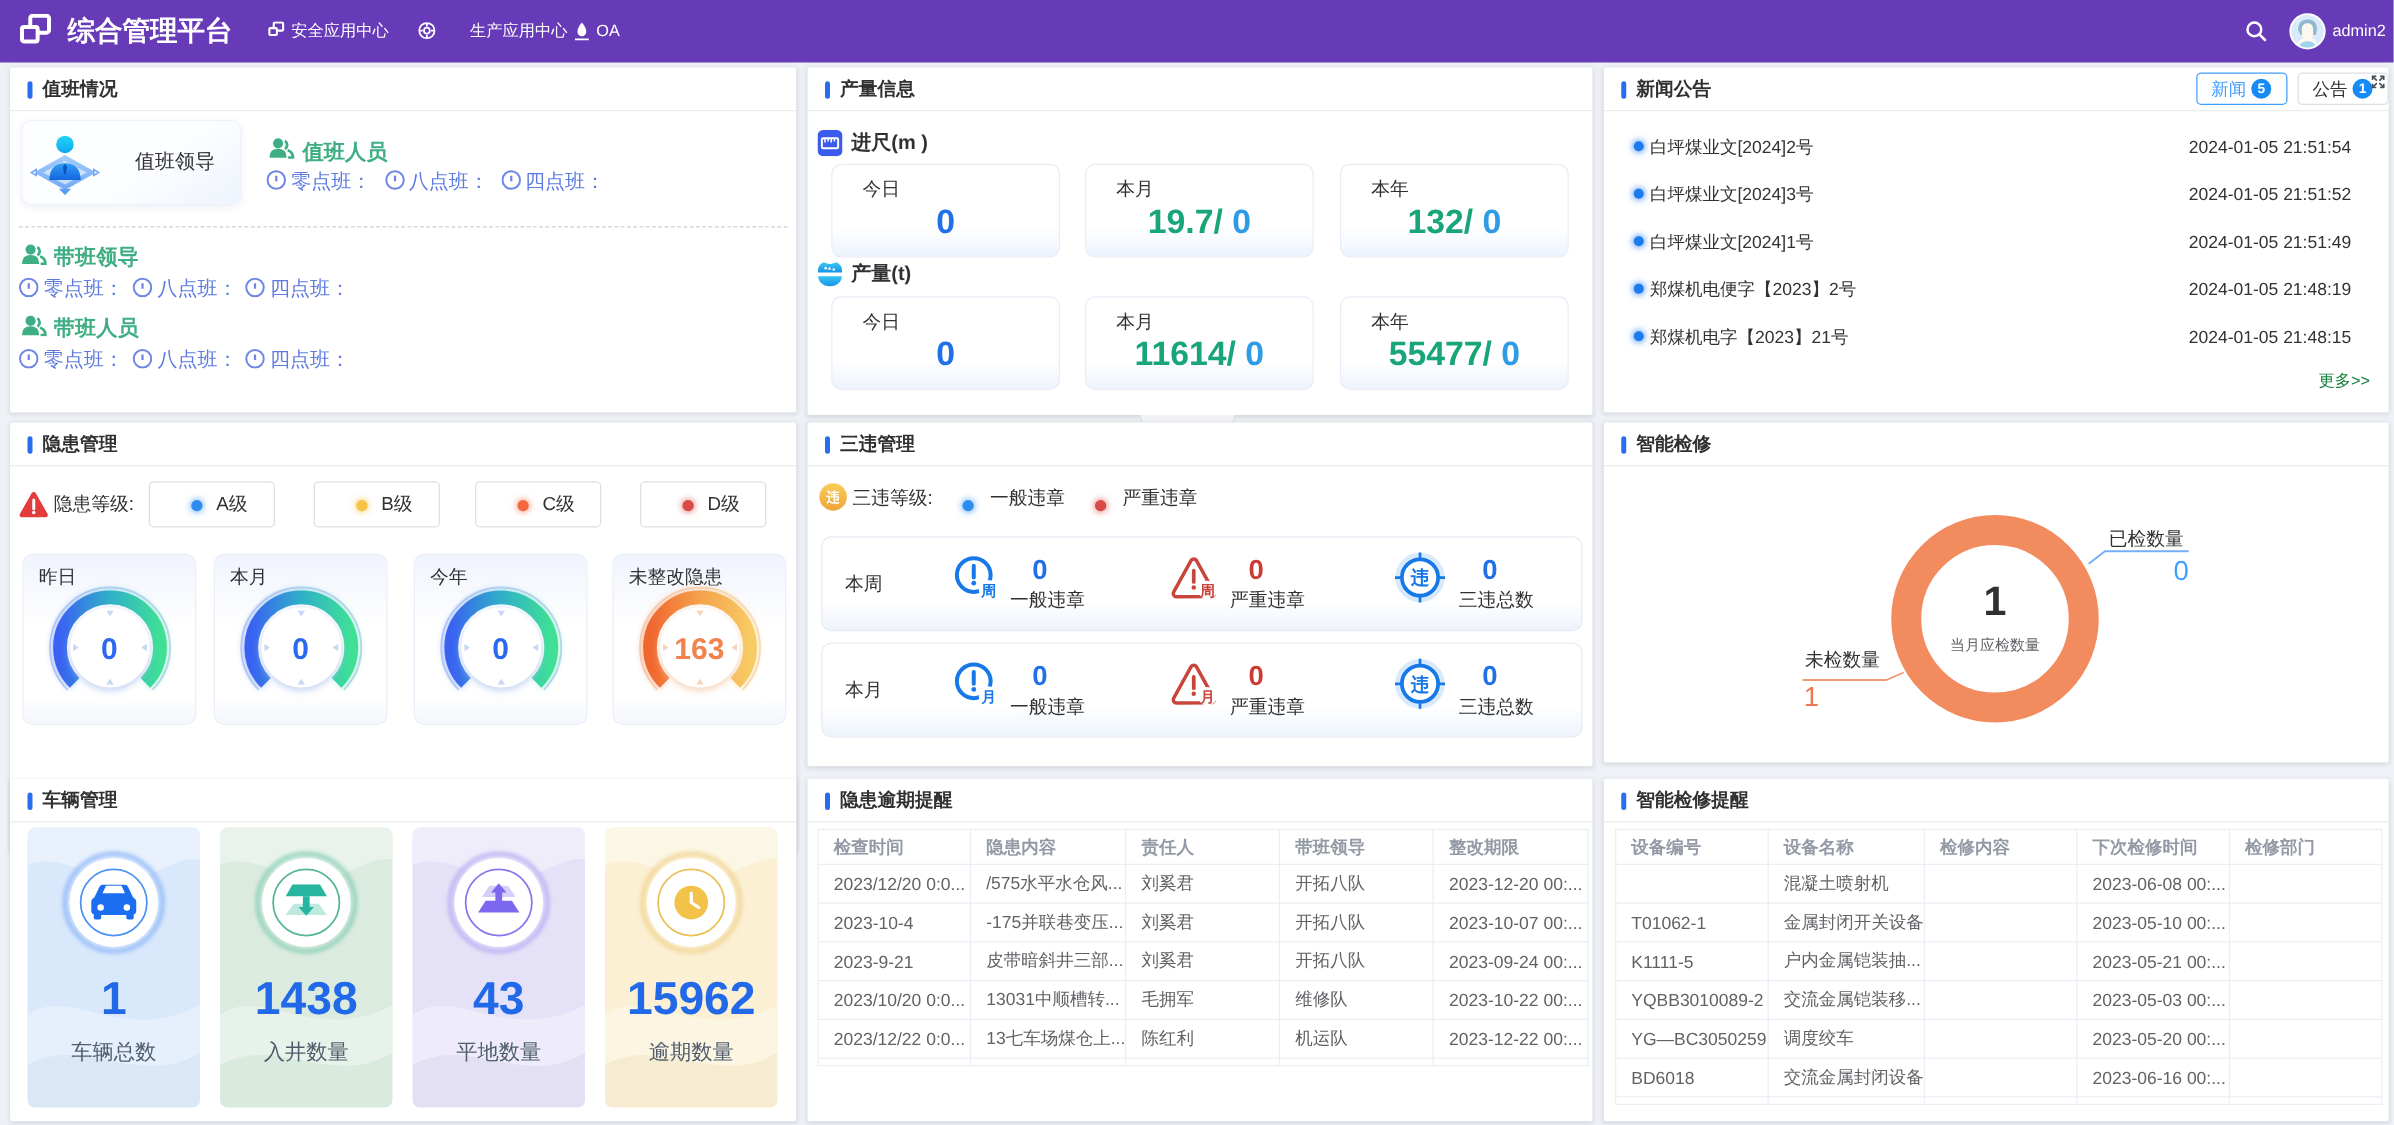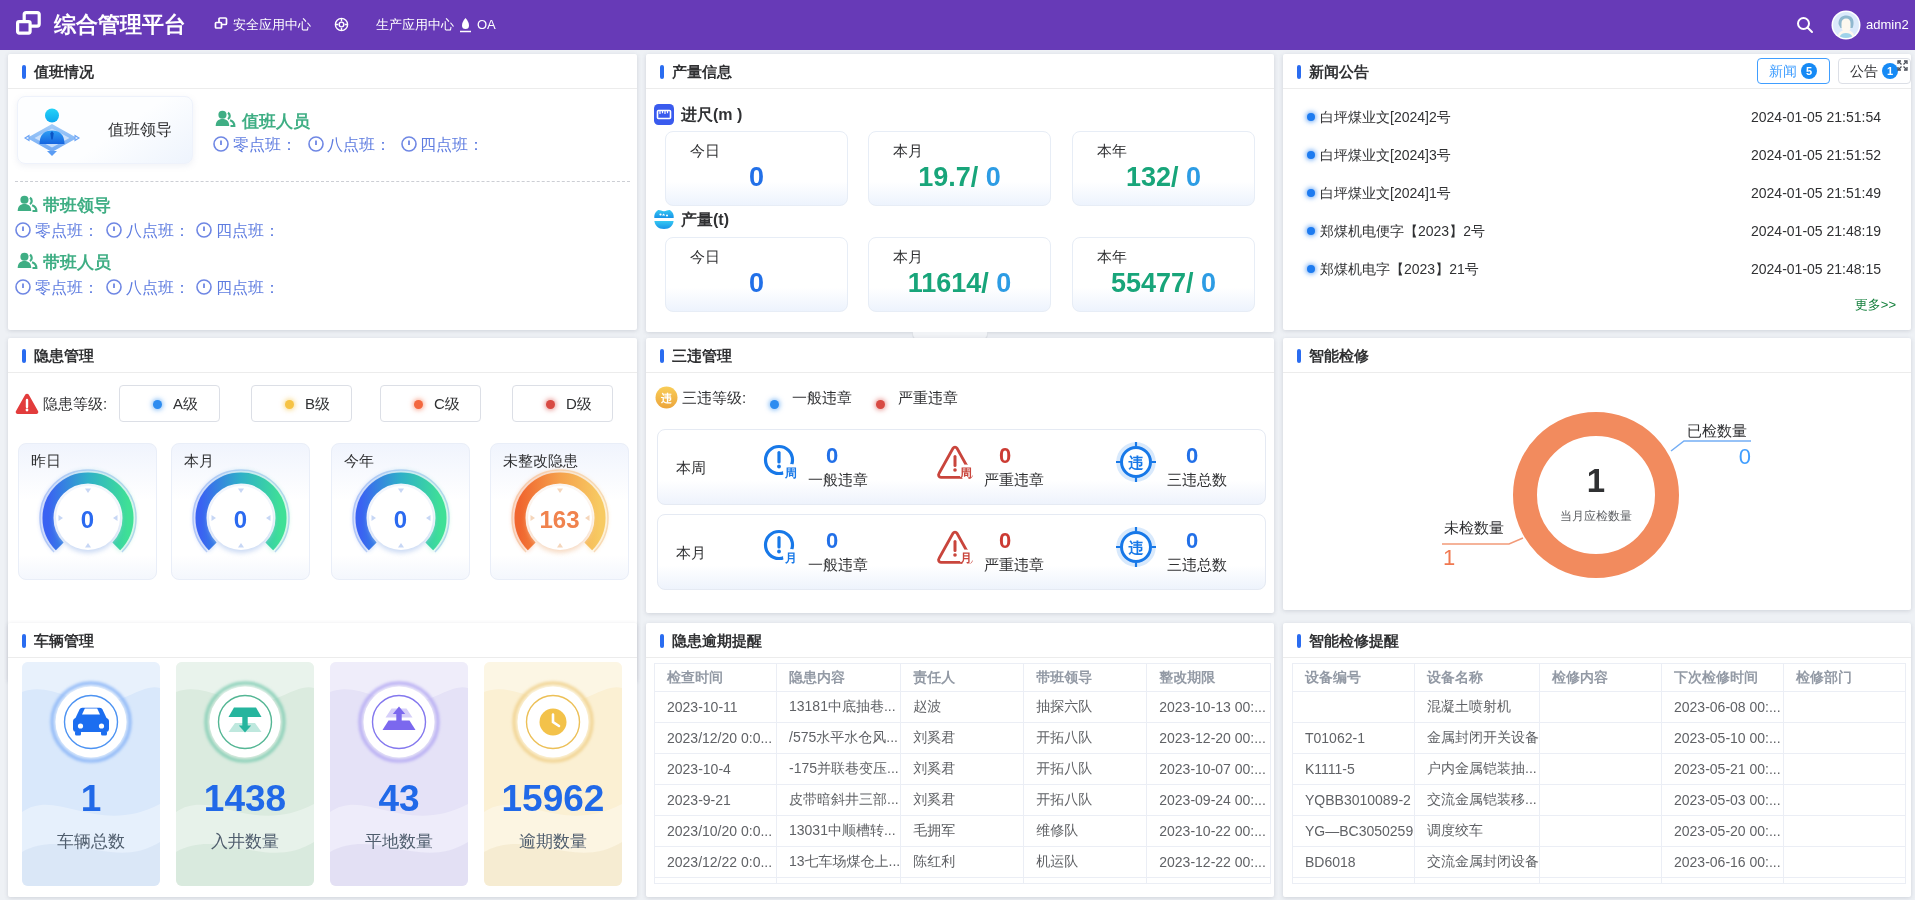--- a/index.html
+++ b/index.html
@@ -584,27 +584,20 @@
         </colgroup>
       <tbody>
           <tr>
             <th>检查时间</th>
             <th>隐患内容</th>
             <th>责任人</th>
             <th>带班领导</th>
             <th>整改期限</th>
           </tr>
       <tr>
-            <td>2023-10-11</td>
-            <td>13181中底抽巷...</td>
-            <td>赵波</td>
-            <td>抽探六队</td>
-            <td>2023-10-13 00:...</td>
-          </tr>
-      <tr>
             <td>2023/12/20 0:0...</td>
             <td>/575水平水仓风...</td>
             <td>刘奚君</td>
             <td>开拓八队</td>
             <td>2023-12-20 00:...</td>
           </tr>
       <tr>
             <td>2023-10-4</td>
             <td>-175并联巷变压...</td>
             <td>刘奚君</td>

